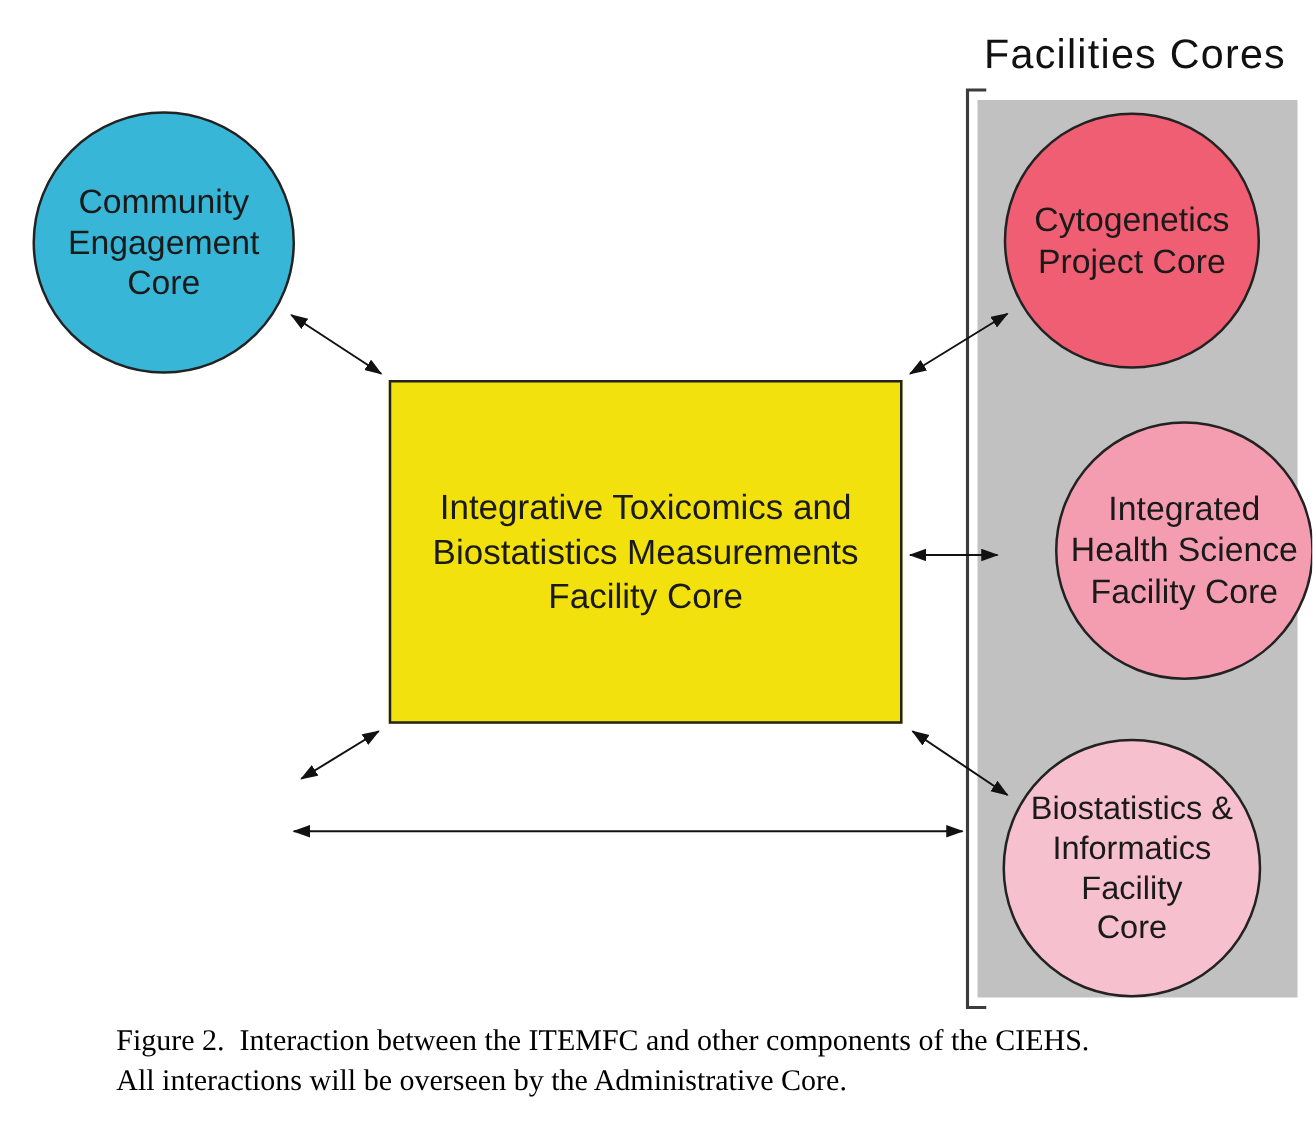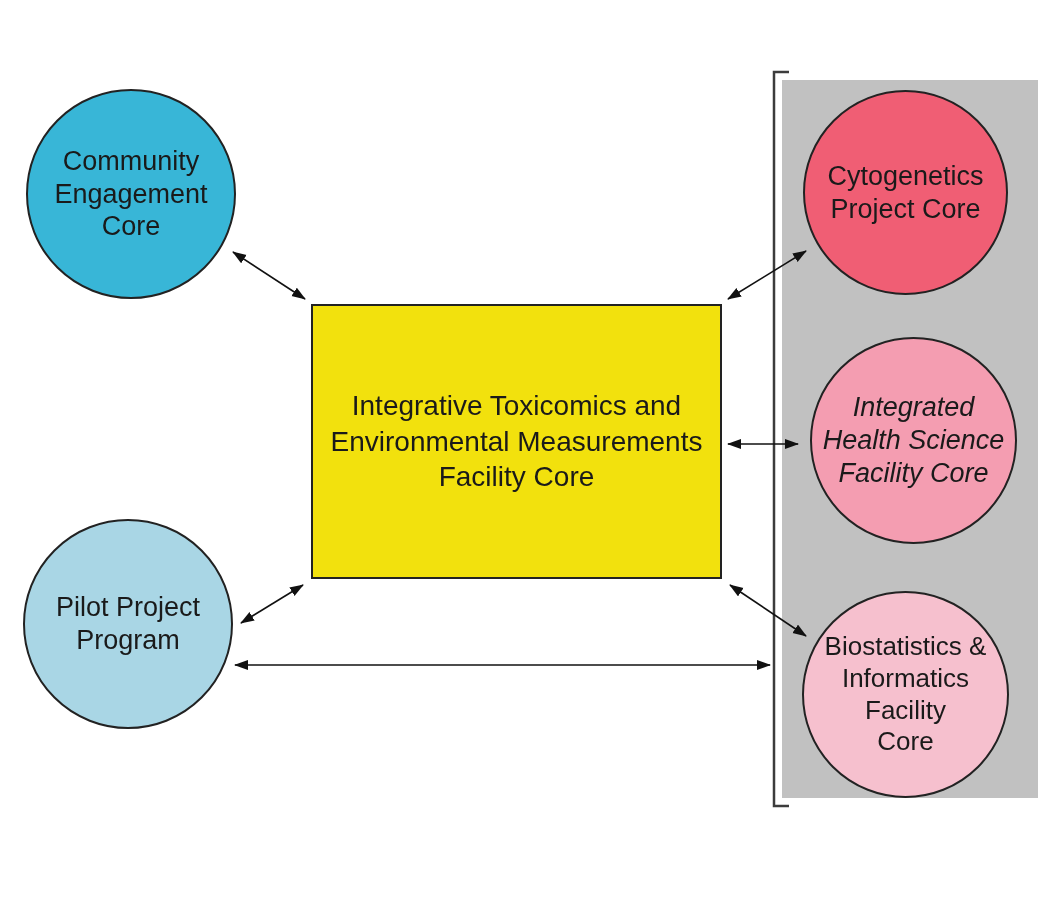--- a/index.html
+++ b/index.html
@@ -22,54 +22,51 @@
   }
   .circle { border-radius:50%; }
   .node-label { white-space:pre-line; line-height:1.22; }
   .lbl-26 { font-size:26px; }
   .lbl-27 { font-size:27px; }
   .lbl-28 { font-size:28px; line-height:1.28; }
   #node-community { left:26px;  top:89px;  width:210px; height:210px;justify-content:center; }
   #node-pilot     { left:23px;  top:519px; width:210px; height:210px; }
   #node-itemfc    { left:311px; top:304px; width:411px; height:275px; border-width:2px; }
   #node-cyto      { left:803px; top:90px;  width:205px; height:205px; }
-  #node-ihs       { left:810px; top:337px; width:207px; height:207px;font-style:italic; }
+  #node-ihs       { left:844px; top:337px; width:207px; height:207px; }
   #node-biostat   { left:802px; top:591px; width:207px; height:207px; }
   #arrow-layer {
     position:absolute; left:0; top:0; width:1050px; height:909px;
     pointer-events:none;
   }
   .caption {
     position:absolute; left:93px; top:818px; width:880px;
     font-family:"Liberation Serif", serif; font-size:24px; color:#000;
     line-height:1.33; white-space:pre-wrap;
   }
 </style>
 </head>
 <body>
 
 <div id="canvas">
 
   <div class="group-panel" style="background: rgb(193, 193, 193);"></div>
 
+  <div class="group-title">Facilities Cores</div>
 
   <div class="node circle" id="node-community" style="background: rgb(56, 182, 215);">
     <span class="node-label lbl-27">Community
 Engagement
 Core</span>
   </div>
 
-  <div class="node circle" id="node-pilot" style="background: rgb(169, 214, 229);">
-    <span class="node-label lbl-27">Pilot Project
-Program</span>
-  </div>
 
   <div class="node" id="node-itemfc" style="background: rgb(242, 225, 13);">
     <span class="node-label lbl-28">Integrative Toxicomics and
-Environmental Measurements
+Biostatistics Measurements
 Facility Core</span>
   </div>
 
   <div class="node circle" id="node-cyto" style="background: rgb(240, 94, 116);">
     <span class="node-label lbl-27">Cytogenetics
 Project Core</span>
   </div>
 
   <div class="node circle" id="node-ihs" style="background: rgb(244, 157, 177);">
     <span class="node-label lbl-27">Integrated
@@ -94,14 +91,16 @@
     <path d="M 789 72 L 774 72 L 774 806 L 789 806" fill="none" stroke="#3c3c3c" stroke-width="2.5"></path>
 
     <line x1="233" y1="252" x2="305" y2="299" stroke="#111" stroke-width="1.6" marker-start="url(#ah)" marker-end="url(#ah)"></line>
     <line x1="728" y1="299" x2="806" y2="251" stroke="#111" stroke-width="1.6" marker-start="url(#ah)" marker-end="url(#ah)"></line>
     <line x1="728" y1="444" x2="798" y2="444" stroke="#111" stroke-width="1.6" marker-start="url(#ah)" marker-end="url(#ah)"></line>
     <line x1="303" y1="585" x2="241" y2="623" stroke="#111" stroke-width="1.6" marker-start="url(#ah)" marker-end="url(#ah)"></line>
     <line x1="730" y1="585" x2="806" y2="636" stroke="#111" stroke-width="1.6" marker-start="url(#ah)" marker-end="url(#ah)"></line>
     <line x1="235" y1="665" x2="770" y2="665" stroke="#111" stroke-width="1.6" marker-start="url(#ah)" marker-end="url(#ah)"></line>
   </svg>
 
+  <div class="caption">Figure 2.  Interaction between the ITEMFC and other components of the CIEHS.
+All interactions will be overseen by the Administrative Core.</div>
 
 </div>
 
 </body></html>

